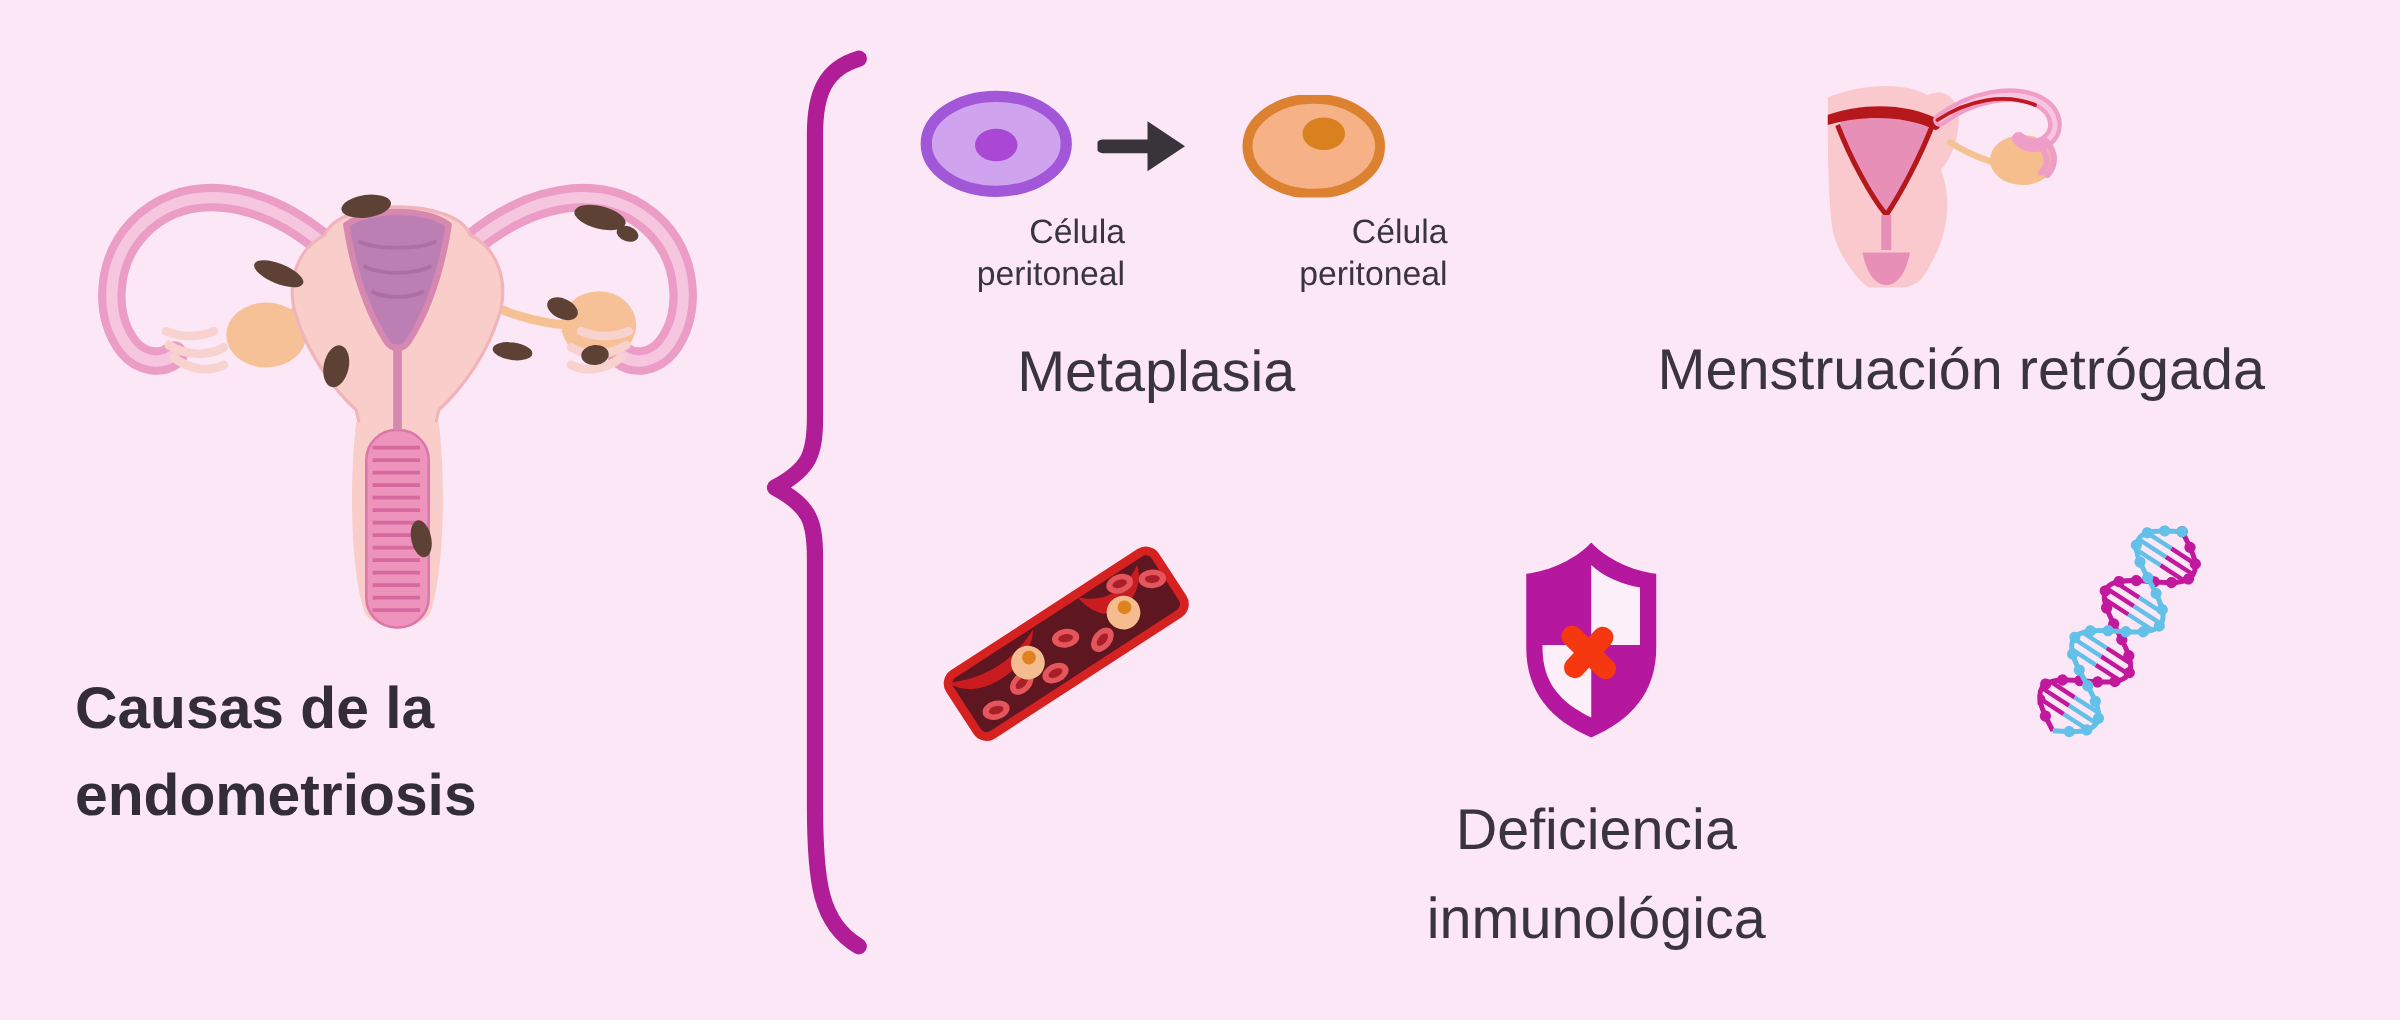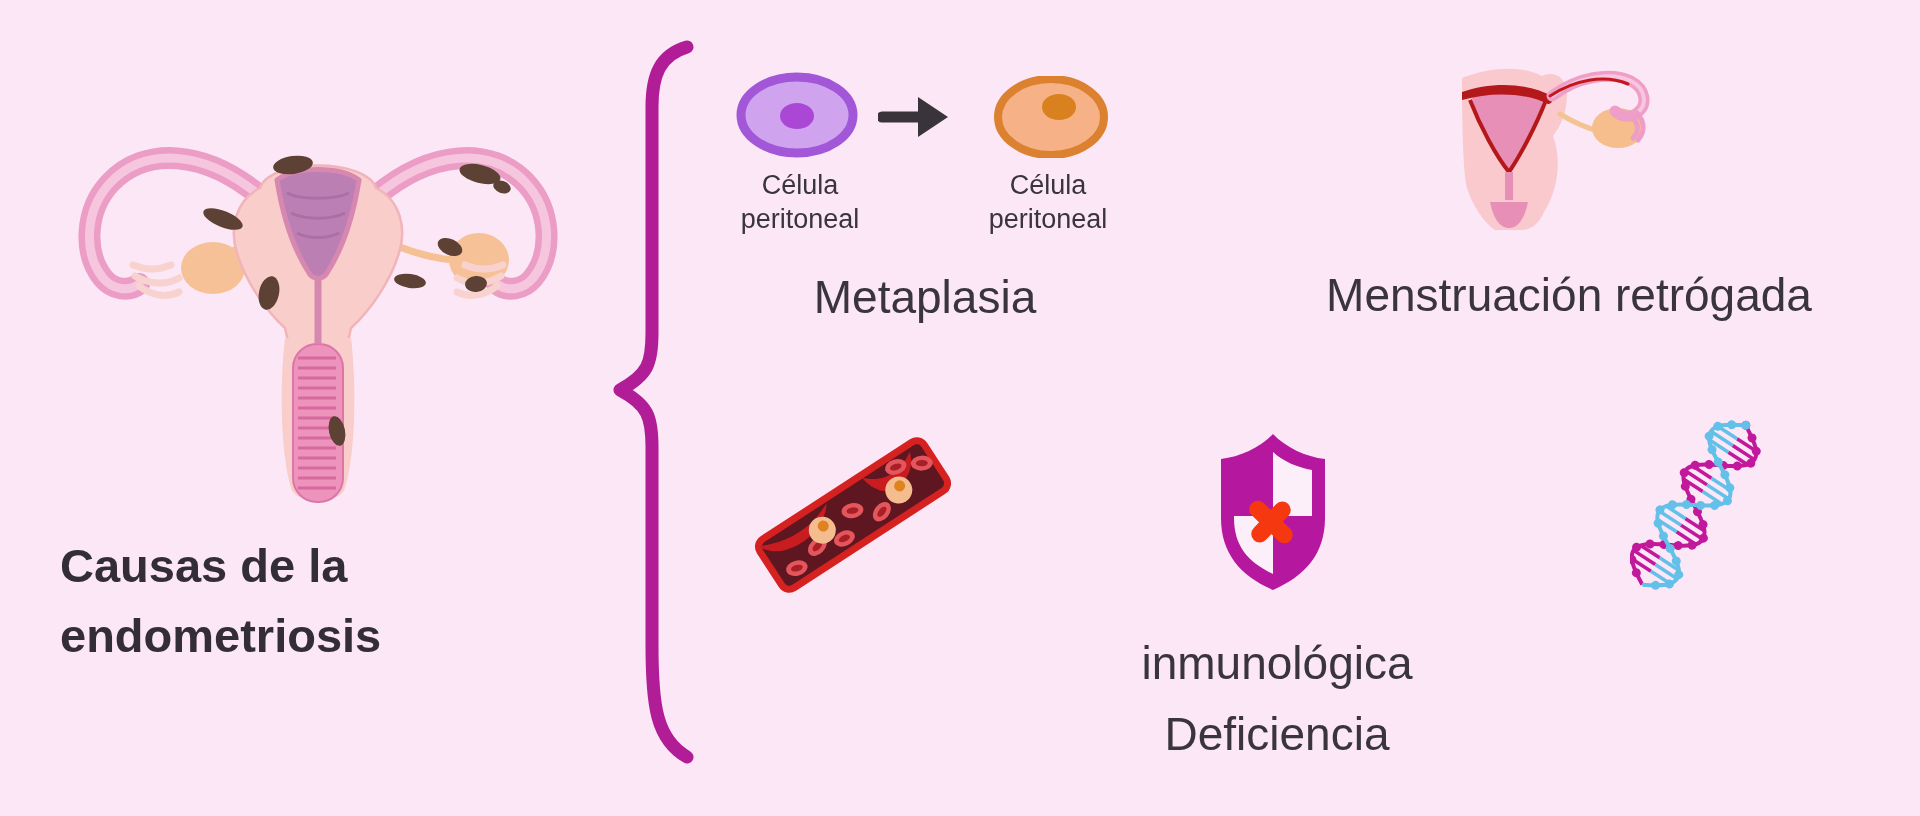--- a/index.html
+++ b/index.html
@@ -1,21 +1,21 @@
 <!DOCTYPE html>
 <html><head>
 <meta charset="utf-8">
 <style>
   html,body{margin:0;padding:0;}
   body{width:1920px;height:816px;overflow:hidden;font-family:"Liberation Sans",sans-serif;}
   #canvas{position:relative;width:1920px;height:816px;background:#fce7f7;}
   .abs{position:absolute;}
   .lbl{color:#3a3440;text-align:center;}
   .cause-label{font-size:46px;line-height:71px;}
-  .cell-label{font-size:27px;line-height:34px;}
+  .cell-label{font-size:27px;line-height:34px;text-align:right;}
   #main-title{font-size:47px;line-height:70px;font-weight:700;color:#332d37;}
   svg{display:block;}
 </style>
 </head>
 <body>
 
 <div id="canvas" style="background: rgb(252, 231, 247);">
 
   <svg class="abs" style="left:55px;top:88px;" width="520" height="445" viewBox="0 0 520 445">
 
@@ -186,22 +186,22 @@
     </defs>
     <path d="M60,4 C72,17 93,27 112,29 L112,88 C112,124 92,146 60,160 C28,146 8,124 8,88 L8,29 C27,27 48,17 60,4 Z" fill="#b5179e"></path>
     <path d="M60,22 C69,31 86,38 99,40 L99,88 C99,116 85,132 60,144 C35,132 21,116 21,88 L21,40 C34,38 51,31 60,22 Z" fill="#fdeffa" clip-path="url(#shieldClip)"></path>
     <g transform="translate(58,92)">
       <rect x="-27" y="-8.5" width="54" height="17" rx="8.5" transform="rotate(44)" fill="#f5380f"></rect>
       <rect x="-25" y="-8.5" width="50" height="17" rx="8.5" transform="rotate(-47)" fill="#f5380f"></rect>
     </g>
   </svg>
 
   <div class="abs lbl cause-label" style="left:1077px;top:628px;width:400px;">
+    <div>Deficiencia</div>
     <div>inmunológica</div>
-    <div>Deficiencia</div>
   </div>
 
   <svg class="abs" style="left:1630px;top:405px;" width="135" height="205" viewBox="0 0 135 205">
     <g transform="translate(64,100) rotate(33)">
       <path d="M22.6,-79 L0,-79 M26,-71 L0,-71 M22.2,-63 L0,-63 M-22.3,-32 L0,-32 M-26,-24 L0,-24 M-22.6,-16 L0,-16 M22.6,16 L0,16 M26,24 L0,24 M22.3,32 L0,32 M-22.2,63 L0,63 M-26,71 L0,71 M-22.6,79 L0,79" stroke="#c2189c" stroke-width="3.5" fill="none"></path>
       <path d="M-22.6,-79 L0,-79 M-26,-71 L0,-71 M-22.2,-63 L0,-63 M22.3,-32 L0,-32 M26,-24 L0,-24 M22.6,-16 L0,-16 M-22.6,16 L0,16 M-26,24 L0,24 M-22.3,32 L0,32 M22.2,63 L0,63 M26,71 L0,71 M22.6,79 L0,79" stroke="#63c0e8" stroke-width="3.5" fill="none"></path>
       <path d="M0,-95 C18,-85 26,-79 26,-71 C26,-63 18,-57 0,-47.5 C-18,-38 -26,-31 -26,-24 C-26,-16 -18,-10 0,0 C18,10 26,16 26,24 C26,32 18,38 0,47.5 C-18,57 -26,63 -26,71 C-26,79 -18,85 0,95" stroke="#c2189c" stroke-width="4" fill="none"></path>
       <path d="M0,-95 C18,-85 26,-79 26,-71 C26,-63 18,-57 0,-47.5 C-18,-38 -26,-31 -26,-24 C-26,-16 -18,-10 0,0 C18,10 26,16 26,24 C26,32 18,38 0,47.5 C-18,57 -26,63 -26,71 C-26,79 -18,85 0,95" stroke="#c2189c" stroke-width="9" fill="none" stroke-linecap="round" stroke-dasharray="0 14"></path>
       <path d="M0,-95 C-18,-85 -26,-79 -26,-71 C-26,-63 -18,-57 0,-47.5 C18,-38 26,-31 26,-24 C26,-16 18,-10 0,0 C-18,10 -26,16 -26,24 C-26,32 -18,38 0,47.5 C18,57 26,63 26,71 C26,79 18,85 0,95" stroke="#63c0e8" stroke-width="4" fill="none"></path>
       <path d="M0,-95 C-18,-85 -26,-79 -26,-71 C-26,-63 -18,-57 0,-47.5 C18,-38 26,-31 26,-24 C26,-16 18,-10 0,0 C-18,10 -26,16 -26,24 C-26,32 -18,38 0,47.5 C18,57 26,63 26,71 C26,79 18,85 0,95" stroke="#63c0e8" stroke-width="9" fill="none" stroke-linecap="round" stroke-dasharray="0 14"></path>

